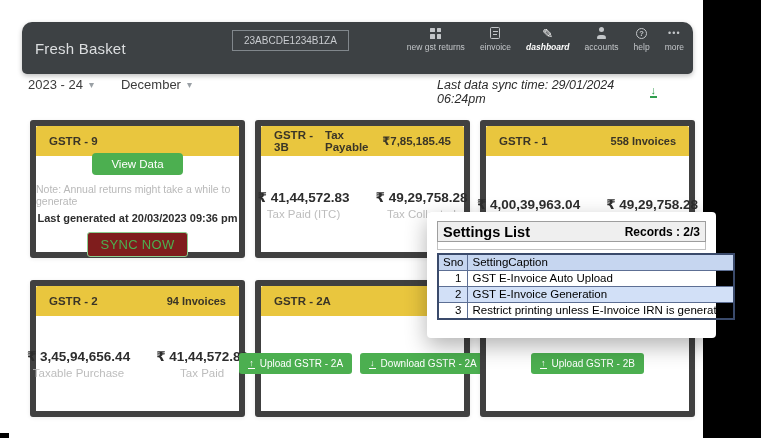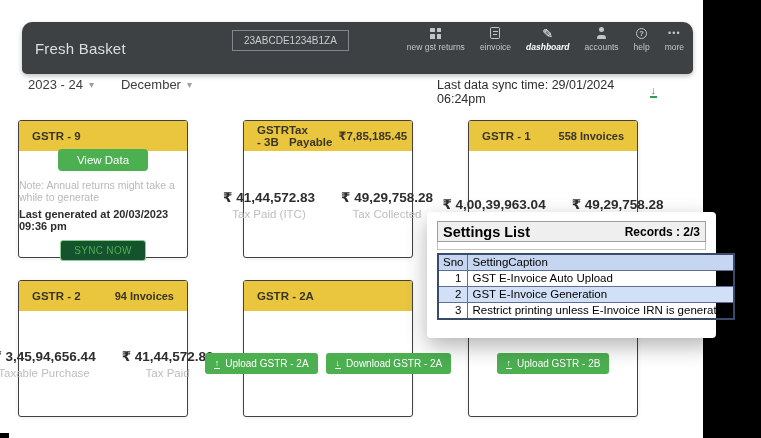--- a/index.html
+++ b/index.html
@@ -35,41 +35,41 @@
   .person-icon::before { content:""; position:absolute; left:3.5px; top:0; width:5px; height:5px; border-radius:50%; background:currentColor; }
   .person-icon::after { content:""; position:absolute; left:1.5px; bottom:0; width:9px; height:4.5px; border-radius:4px 4px 1px 1px; background:currentColor; }
   .help-icon { width:11px; height:11px; border:1.2px solid currentColor; border-radius:50%; display:flex; align-items:center; justify-content:center; font-size:7.5px; font-weight:700; }
   .more-icon { font-size:9px; letter-spacing:1px; line-height:10px; }
 
   
   .filters { position:absolute; top:77px; left:28px; display:flex; gap:27px; z-index:1; }
   .dd { display:flex; align-items:center; gap:6px; font-size:13px; color:#3c3c3c; cursor:pointer; }
   .chev { color:#9aa0a5; font-size:10px; line-height:10px; }
   .sync { position:absolute; top:78px; left:437px; width:220px; display:flex; align-items:center;
-          justify-content:space-between; gap:7px; font-size:12.5px; color:#2c2c2c; z-index:1; }
+          justify-content:space-between; gap:7px; font-size:12.5px; color:#2c2c2c; z-index:1;font-style:italic; }
   .dl-icon { color:#2f9e4e; font-weight:700; font-size:11px; line-height:9px; border-bottom:2px solid #2f9e4e; padding:0 1px 1px 1px; cursor:pointer; }
 
   
-  .card { position:absolute; width:170px; background:#fff; border:1px solid #404040; border-radius:3px;
-          box-shadow:0 1px 4px rgba(0,0,0,.08); z-index:1; }
+  .card { position:absolute; width:215px; background:#fff; border:6px solid #404040; border-radius:3px;
+          box-shadow:0 1px 4px rgba(0,0,0,.08); z-index:1;margin-left:12px; }
   .row1 { top:120px; height:138px; }
   .row2 { top:280px; height:137px; }
   .col1 { left:18px; } .col2 { left:243px; } .col3 { left:468px; }
   .card-head { height:30px; background:#e9c63e; border-radius:2px 2px 0 0; display:flex; align-items:center;
                justify-content:space-between; padding:0 13px; font-size:11.5px; font-weight:600; color:#3a3527; }
   .card-body { height:calc(100% - 30px); display:flex; align-items:center; justify-content:center; }
   .head-badge { font-size:11px; font-weight:600; }
   .head-pay { display:flex; gap:6px; align-items:center; }
   .head-pay .val { font-weight:700; }
 
   .gstr9-body { flex-direction:column; padding-top:2px; }
   .btn-view { background:#4caf50; color:#fff; border:none; border-radius:4px; font-size:11.5px; padding:5px 19px; cursor:pointer; }
   .note { font-size:10.5px; color:#b9b9b9; margin-top:8px; }
   .lastgen { font-size:11px; font-weight:700; color:#2d2d2d; margin-top:5px; }
-  .btn-sync { margin-top:8px; background:#14532d; border:1px solid #8ccd90; color:#4caf50; border-radius:3px; font-size:10px; padding:4px 13px; letter-spacing:.3px; cursor:pointer; }
+  .btn-sync { margin-top:8px; background:#7f1d1d; border:1px solid #8ccd90; color:#4caf50; border-radius:3px; font-size:13px; padding:4px 13px; letter-spacing:.3px; cursor:pointer; }
 
   .stats { display:flex; gap:26px; }
   .stat { text-align:center; }
   .stat-value { font-size:13.5px; font-weight:600; color:#2d2d2d; white-space:nowrap; }
   .stat-label { font-size:11.5px; color:#bdbdbd; margin-top:3px;text-align:center; }
 
   .btn-row { display:flex; gap:8px; }
   .btn-green { display:flex; align-items:center; gap:5px; background:#4caf50; color:#fff; border:none;
                border-radius:3px; font-size:10px; padding:5px 9px; white-space:nowrap; cursor:pointer; }
   .arr { font-size:9px; font-weight:700; line-height:8px; border-bottom:1.5px solid #fff; padding:0 1px 1px 1px; }

